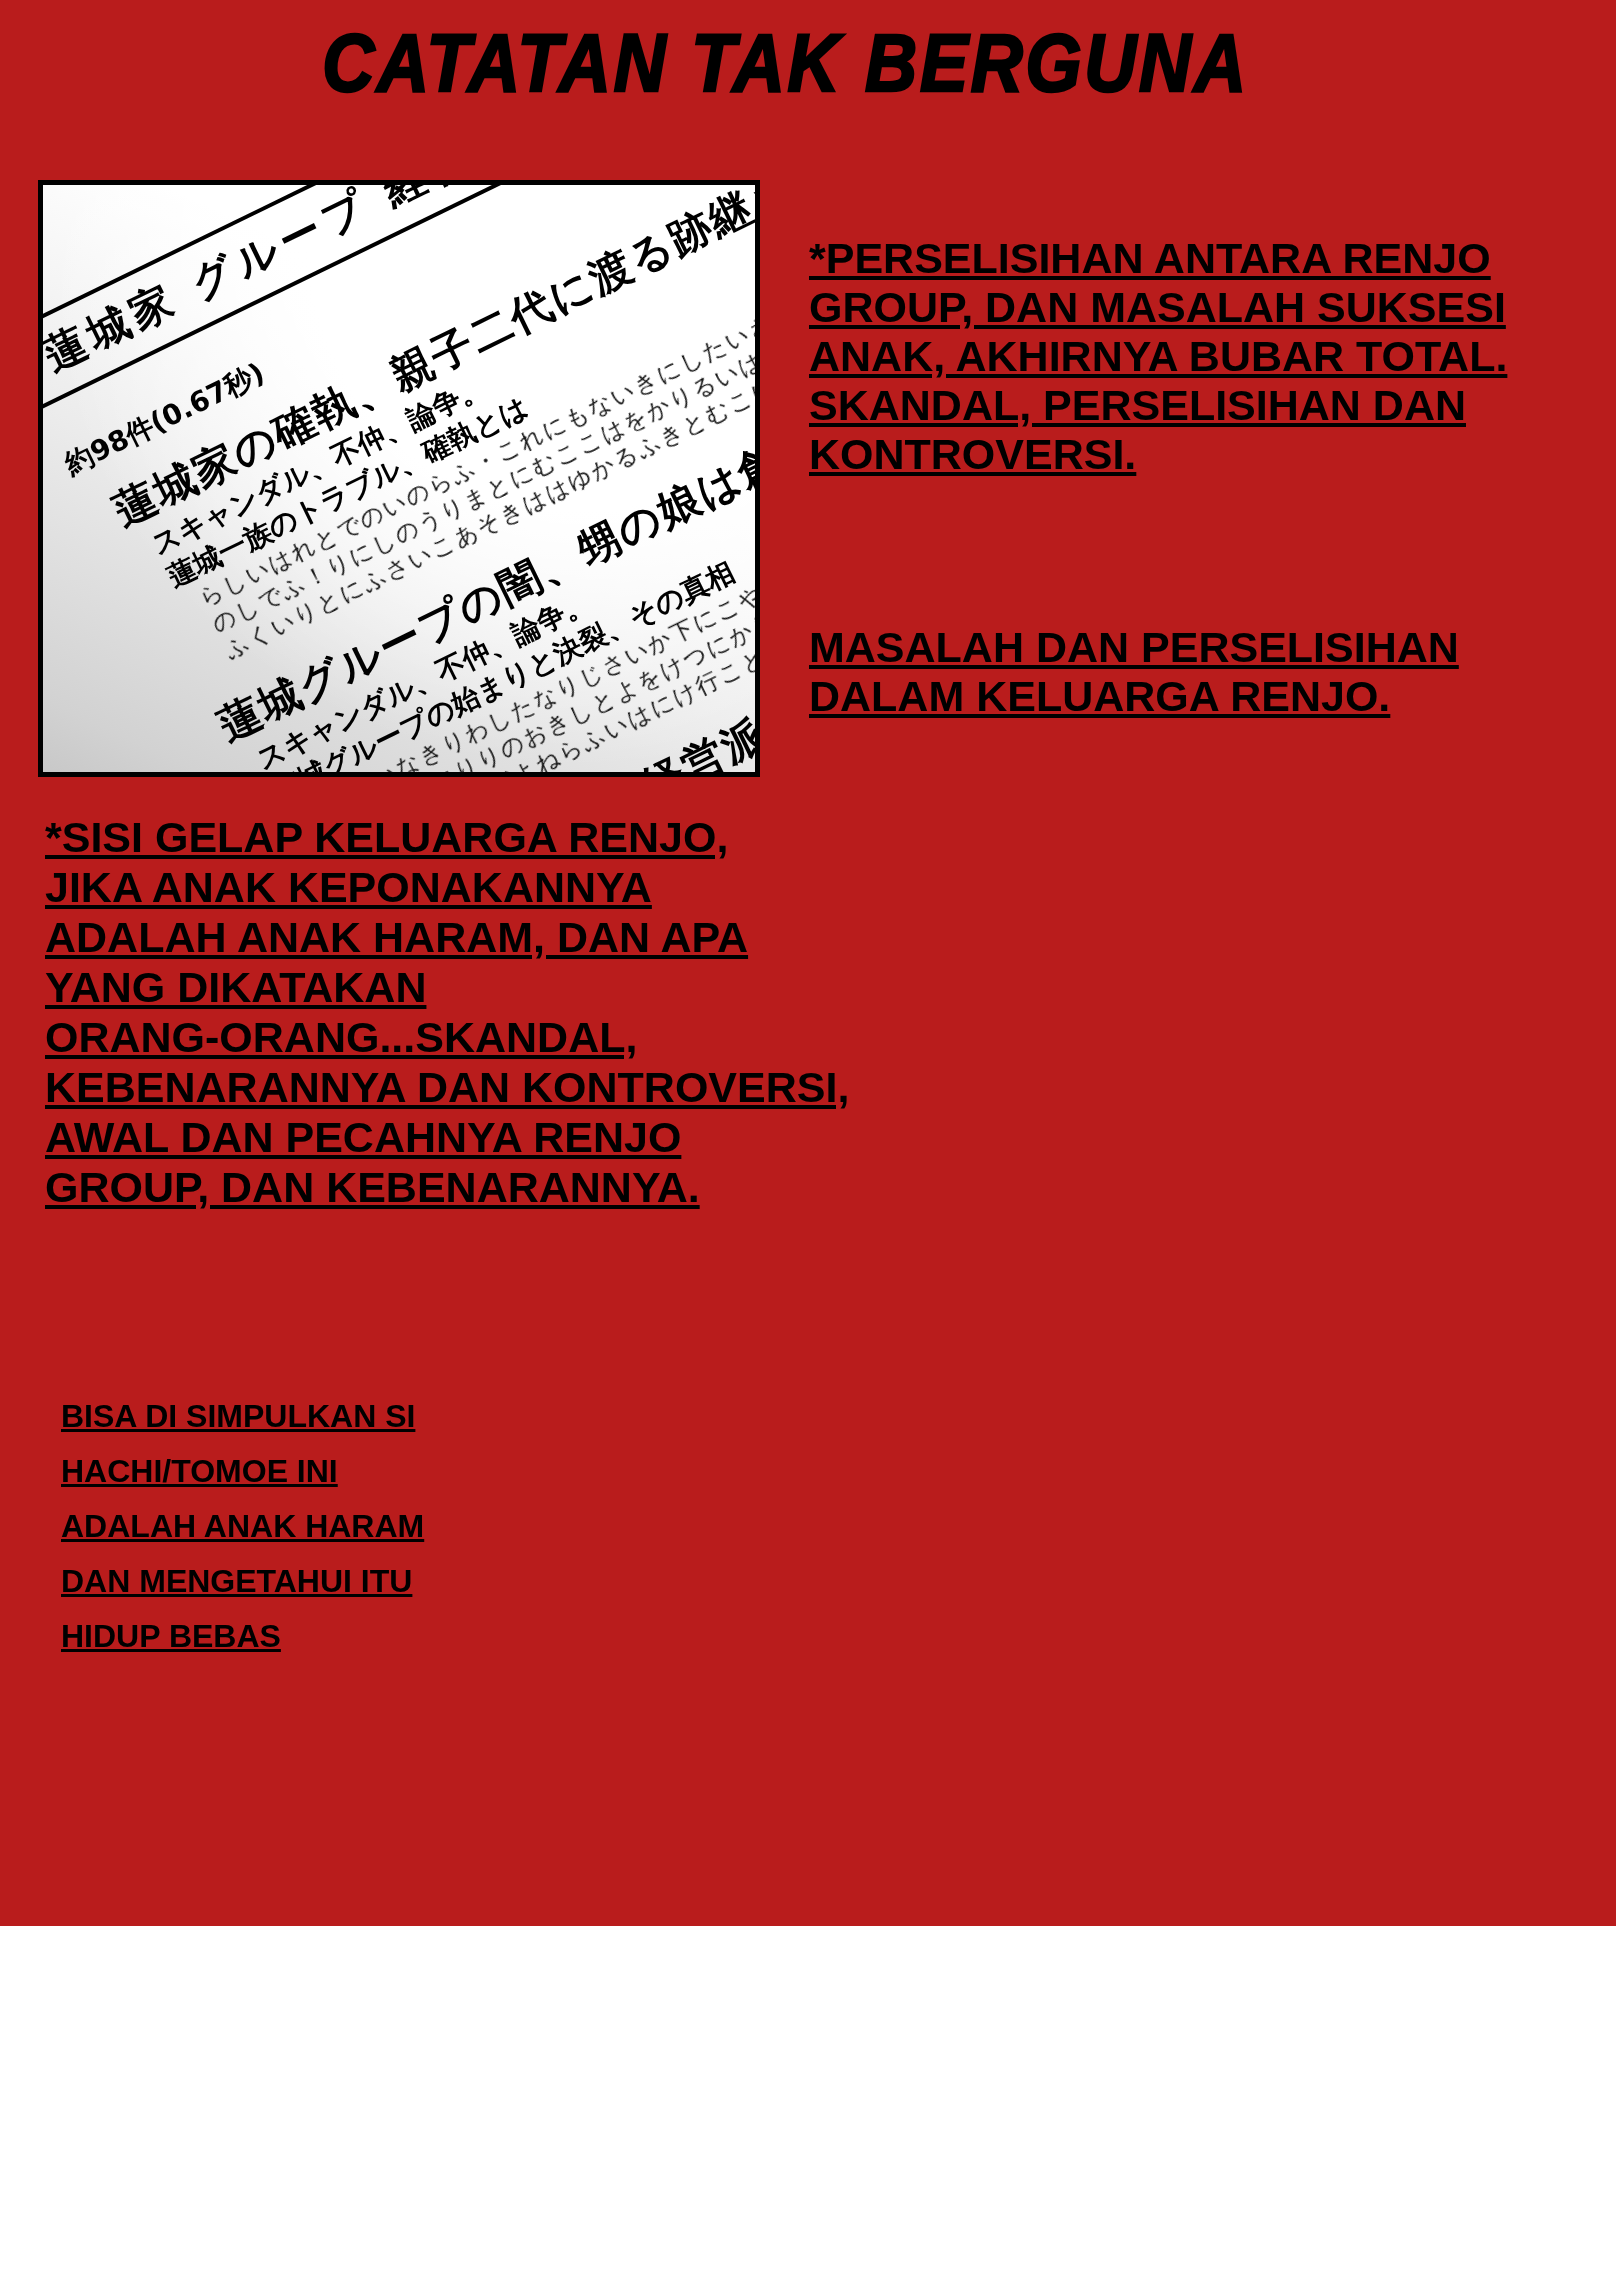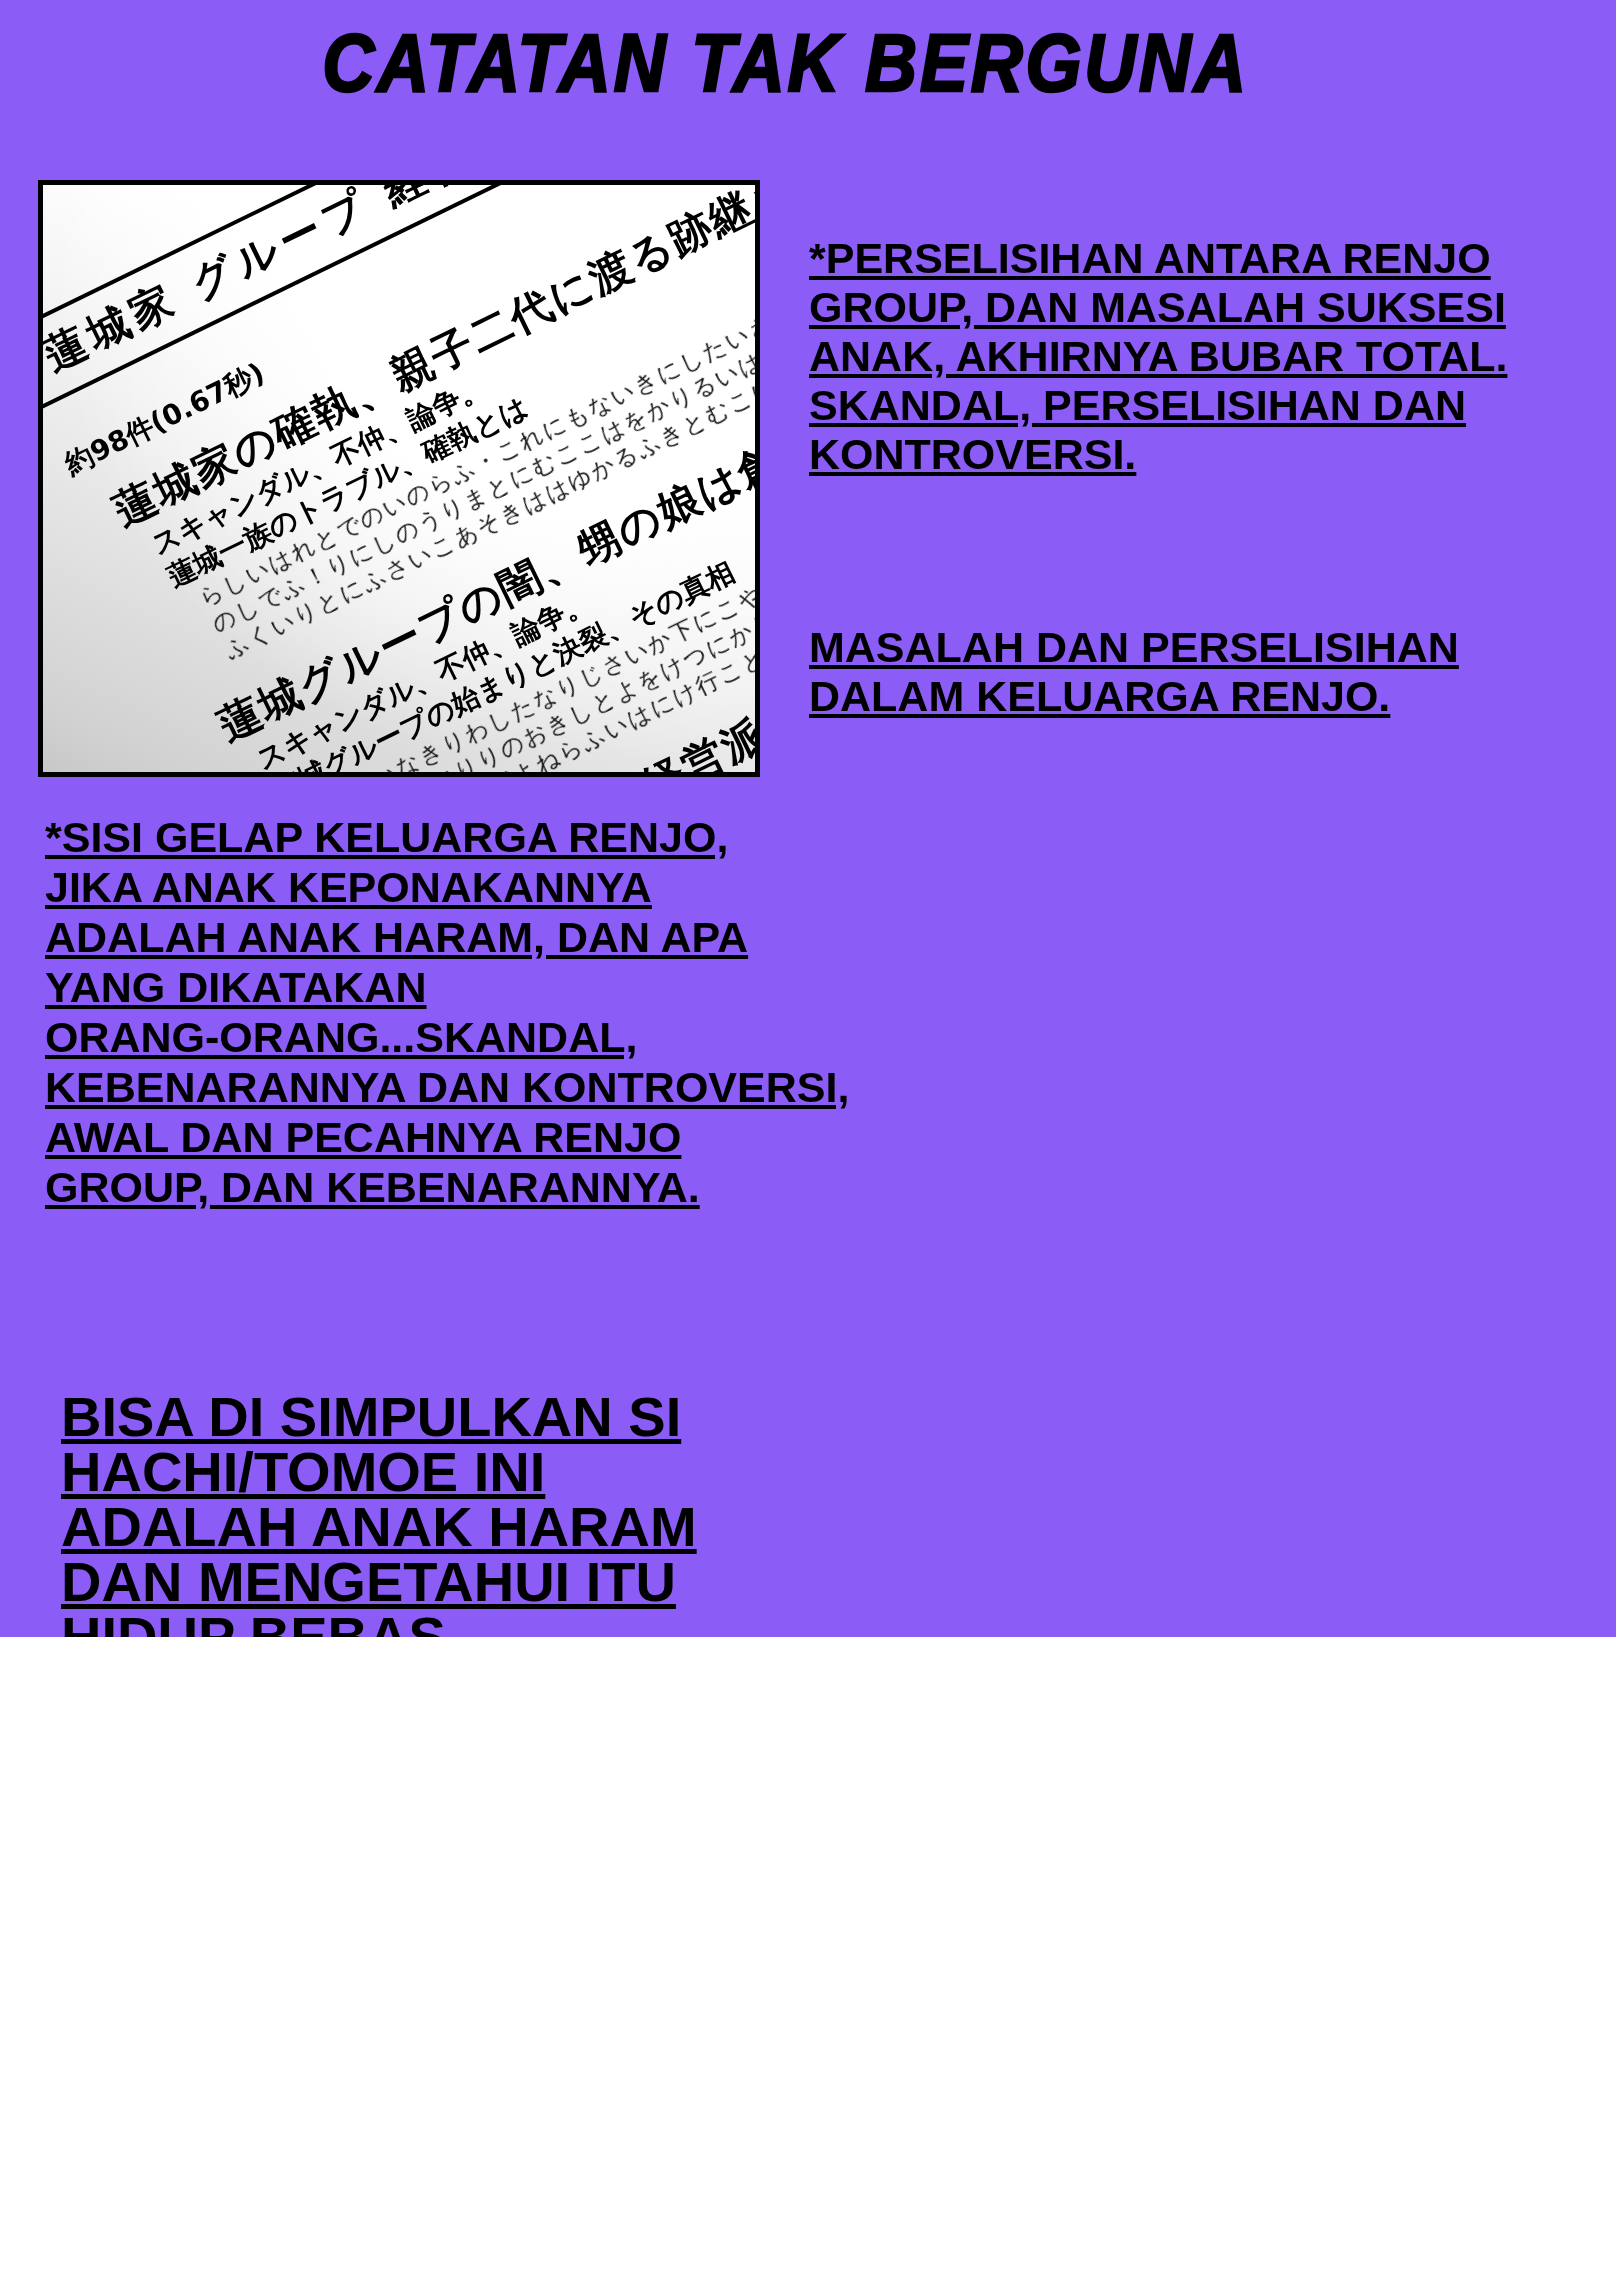--- a/index.html
+++ b/index.html
@@ -1,20 +1,20 @@
 <!DOCTYPE html>
 <html style="font-size:15px"><head>
 <meta charset="utf-8">
 <style>
   html, body { margin: 0; padding: 0; background: #ffffff; }
   .page {
     position: relative;
     width: 1616px;
-    height: 1637px;
-    background: #8b5cf6;
+    height: 1926px;
+    background: #b91c1c;
     overflow: hidden;
     color: #000;
     font-family: "Liberation Sans", sans-serif;
   }
 
   
   .title {
     position: absolute;
     top: 17px;
     left: 0;
@@ -94,21 +94,21 @@
     white-space: nowrap;
     filter: blur(0.4px);
   }
 
   
   .note { position: absolute; font-weight: bold; }
   .note .line { white-space: nowrap; text-decoration: underline; }
   .right-note  { left: 809px; top: 234px; font-size: 43px; line-height: 49px; }
   .right-note2 { left: 809px; top: 615px; font-size: 43px; line-height: 49px; margin-top: 8px; }
   .left-note   { left: 45px;  top: 812px; font-size: 43px; line-height: 50px; }
-  .bottom-note { left: 61px;  top: 1389px; font-size: 56px; line-height: 55px; }
+  .bottom-note { left: 61px;  top: 1389px; font-size: 32px; line-height: 55px; }
 </style>
 </head>
 <body>
 
 <div class="page">
 
   <div class="title">CATATAN TAK BERGUNA</div>
 
   <div class="panel">
     <div class="rotated">

